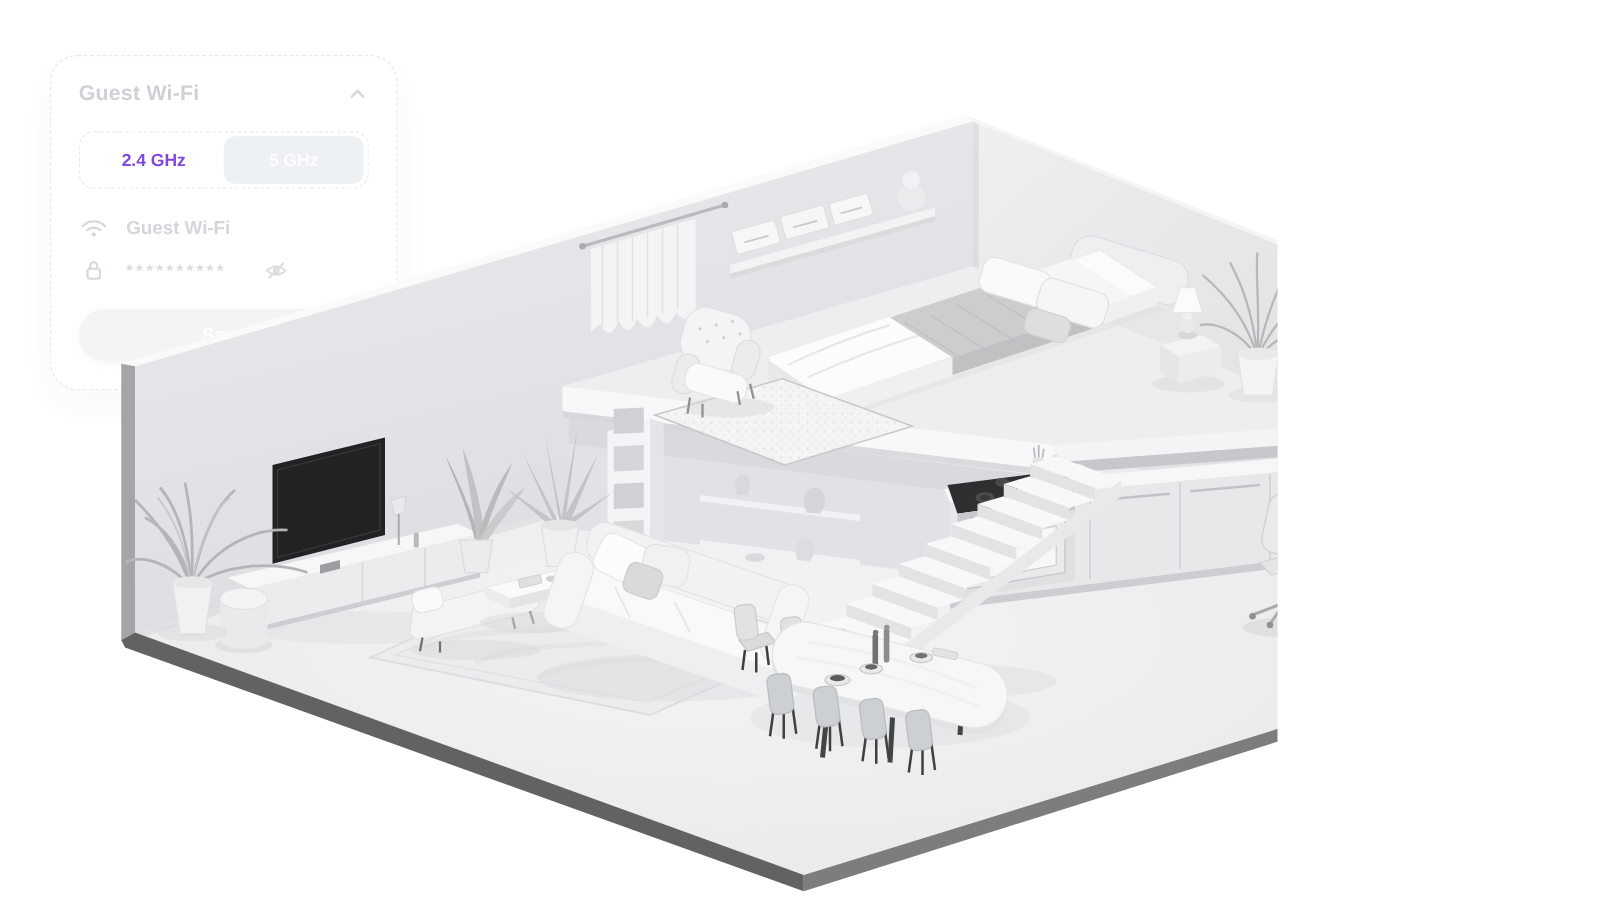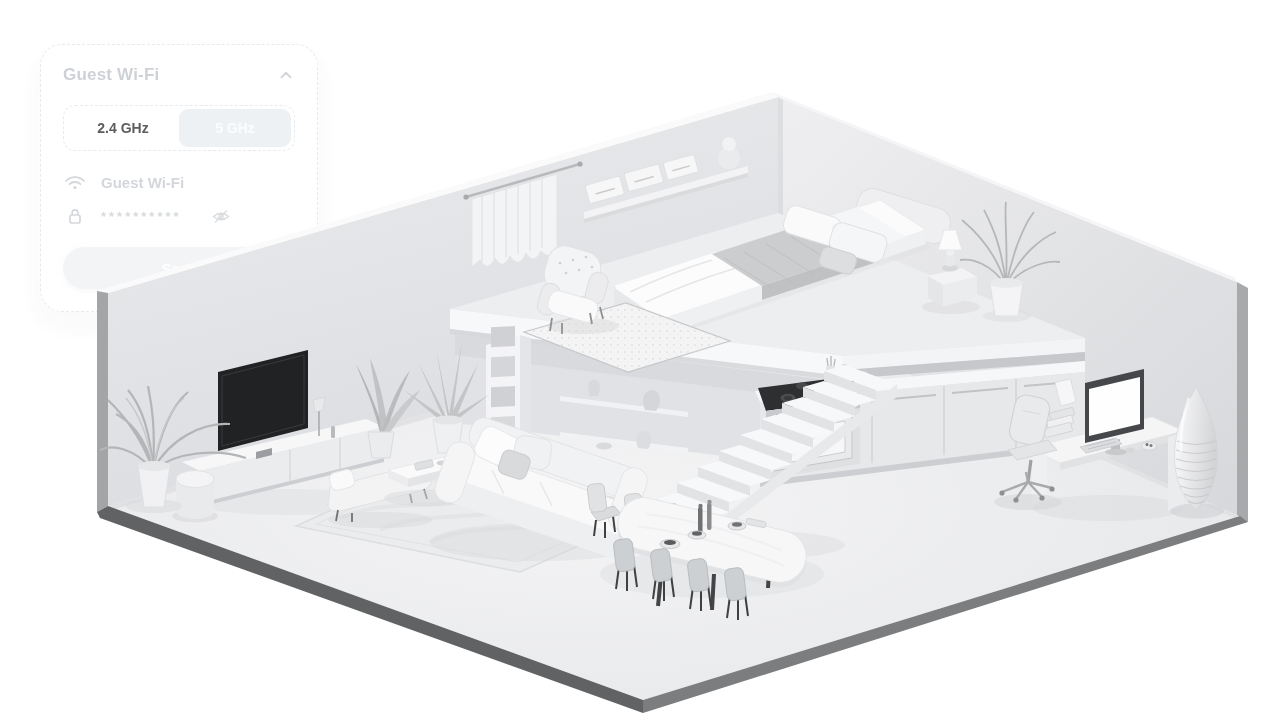--- a/index.html
+++ b/index.html
@@ -1,29 +1,29 @@
 <!DOCTYPE html>
 <html><head>
 <meta charset="utf-8">
 <style>
   html,body{margin:0;padding:0;background:#ffffff;}
-  .stage{position:relative;width:1280px;height:720px;overflow:hidden;background:#ffffff;
+  .stage{position:relative;width:1022px;height:720px;overflow:hidden;background:#ffffff;
          font-family:"Liberation Sans","DejaVu Sans",sans-serif;}
   
   .wifi-card{position:absolute;left:40px;top:44px;width:278px;box-sizing:border-box;
     padding:20px 22px 22px;border-radius:22px;background:rgba(255,255,255,0.62);
     border:1.5px dashed rgba(205,209,214,0.55);box-shadow:0 12px 30px rgba(120,125,130,0.06);
     z-index:1;opacity:0.85;}
   .card-head{display:flex;align-items:center;justify-content:space-between;}
   .card-title{font-size:17px;font-weight:700;color:#c6cacf;letter-spacing:.2px;}
   .chev{color:#ccd0d5;display:flex;}
   .seg{display:flex;margin-top:20px;border:1.5px dashed rgba(214,218,222,0.65);
        border-radius:12px;padding:3px;height:38px;box-sizing:content-box;}
   .seg-btn{flex:1;display:flex;align-items:center;justify-content:center;font-size:14px;
-       font-weight:600;border-radius:9px;color:#404040;cursor:pointer;}
+       font-weight:600;border-radius:9px;color:#6d28d9;cursor:pointer;}
   .seg-btn.sel{background:rgba(233,236,239,0.85);color:#fbfcfd;}
   .row{display:flex;align-items:center;margin-top:22px;color:#ced2d7;}
   .row .ic{width:24px;display:flex;justify-content:center;margin-right:14px;color:#cdd1d6;}
   .ssid{font-size:15px;font-weight:600;color:#ccd0d5;}
   .pw{font-size:13px;letter-spacing:3px;color:#d0d4d8;font-weight:700;}
   .eye{margin-left:30px;color:#d3d6da;display:flex;}
   .save-btn{margin-top:22px;width:100%;height:42px;border:none;border-radius:21px;
        background:rgba(240,242,244,0.92);color:#ffffff;font-size:15px;font-weight:700;
        font-family:inherit;box-shadow:0 2px 8px rgba(150,155,160,0.10);cursor:pointer;}
   .scene-svg{position:absolute;left:0;top:0;z-index:2;pointer-events:none;}

